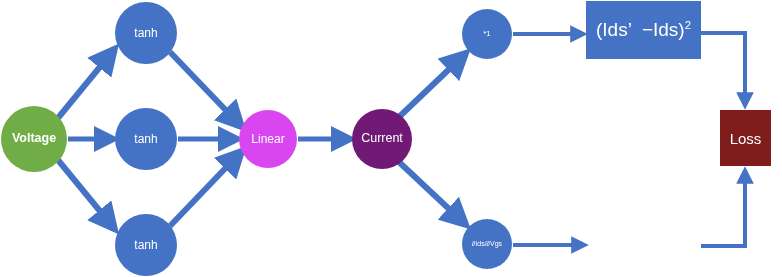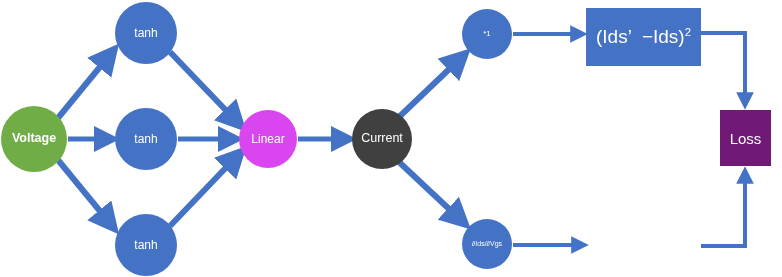--- a/index.html
+++ b/index.html
@@ -8,27 +8,27 @@
   #wires{position:absolute;left:0;top:0;width:782px;height:277px;}
   .node{position:absolute;display:flex;align-items:center;justify-content:center;
         color:#ffffff;text-align:center;line-height:1.05;box-sizing:border-box;}
   .circle{border-radius:50%;}
   .lbl{display:block;}
   .n-voltage{left:1px;top:106px;width:66px;height:66px;background:#70AD47;font-size:12.5px;font-weight:bold;}
   .n-tanh1{left:115px;top:2px;width:62px;height:62px;background:#4472C4;font-size:12px;}
   .n-tanh2{left:115px;top:108px;width:62px;height:62px;background:#4472C4;font-size:12px;}
   .n-tanh3{left:115px;top:214px;width:62px;height:62px;background:#4472C4;font-size:12px;}
   .n-linear{left:239px;top:110px;width:58px;height:58px;background:#d946ef;font-size:12px;}
-  .n-current{left:352px;top:109px;width:60px;height:60px;background:#404040;font-size:12.5px;}
+  .n-current{left:352px;top:109px;width:60px;height:60px;background:#701a75;font-size:12.5px;}
   .n-mul{left:462px;top:9px;width:50px;height:50px;background:#4472C4;font-size:8px;}
   .n-deriv{left:462px;top:219px;width:50px;height:50px;background:#4472C4;font-size:7px;}
   .box{position:absolute;display:flex;align-items:center;justify-content:center;color:#fff;box-sizing:border-box;}
-  .b-ids{left:586px;top:8px;width:115px;height:58px;background:#4472C4;font-size:19px;}
+  .b-ids{left:586px;top:1px;width:115px;height:58px;background:#4472C4;font-size:19px;}
   .b-gm{left:587px;top:218px;width:114px;height:57px;background:#4472C4;font-size:19px;}
-  .b-loss{left:720px;top:110px;width:51px;height:56px;background:#701a75;font-size:15px;}
+  .b-loss{left:720px;top:110px;width:51px;height:56px;background:#7f1d1d;font-size:15px;}
   .expr{white-space:nowrap;}
   .expr sup{font-size:0.6em;vertical-align:super;}
   .gap{display:inline-block;width:10px;}
 </style>
 </head>
 <body>
 
 <div id="stage">
 
   <svg id="wires" viewBox="0 0 782 277" width="782" height="277" xmlns="http://www.w3.org/2000/svg">

